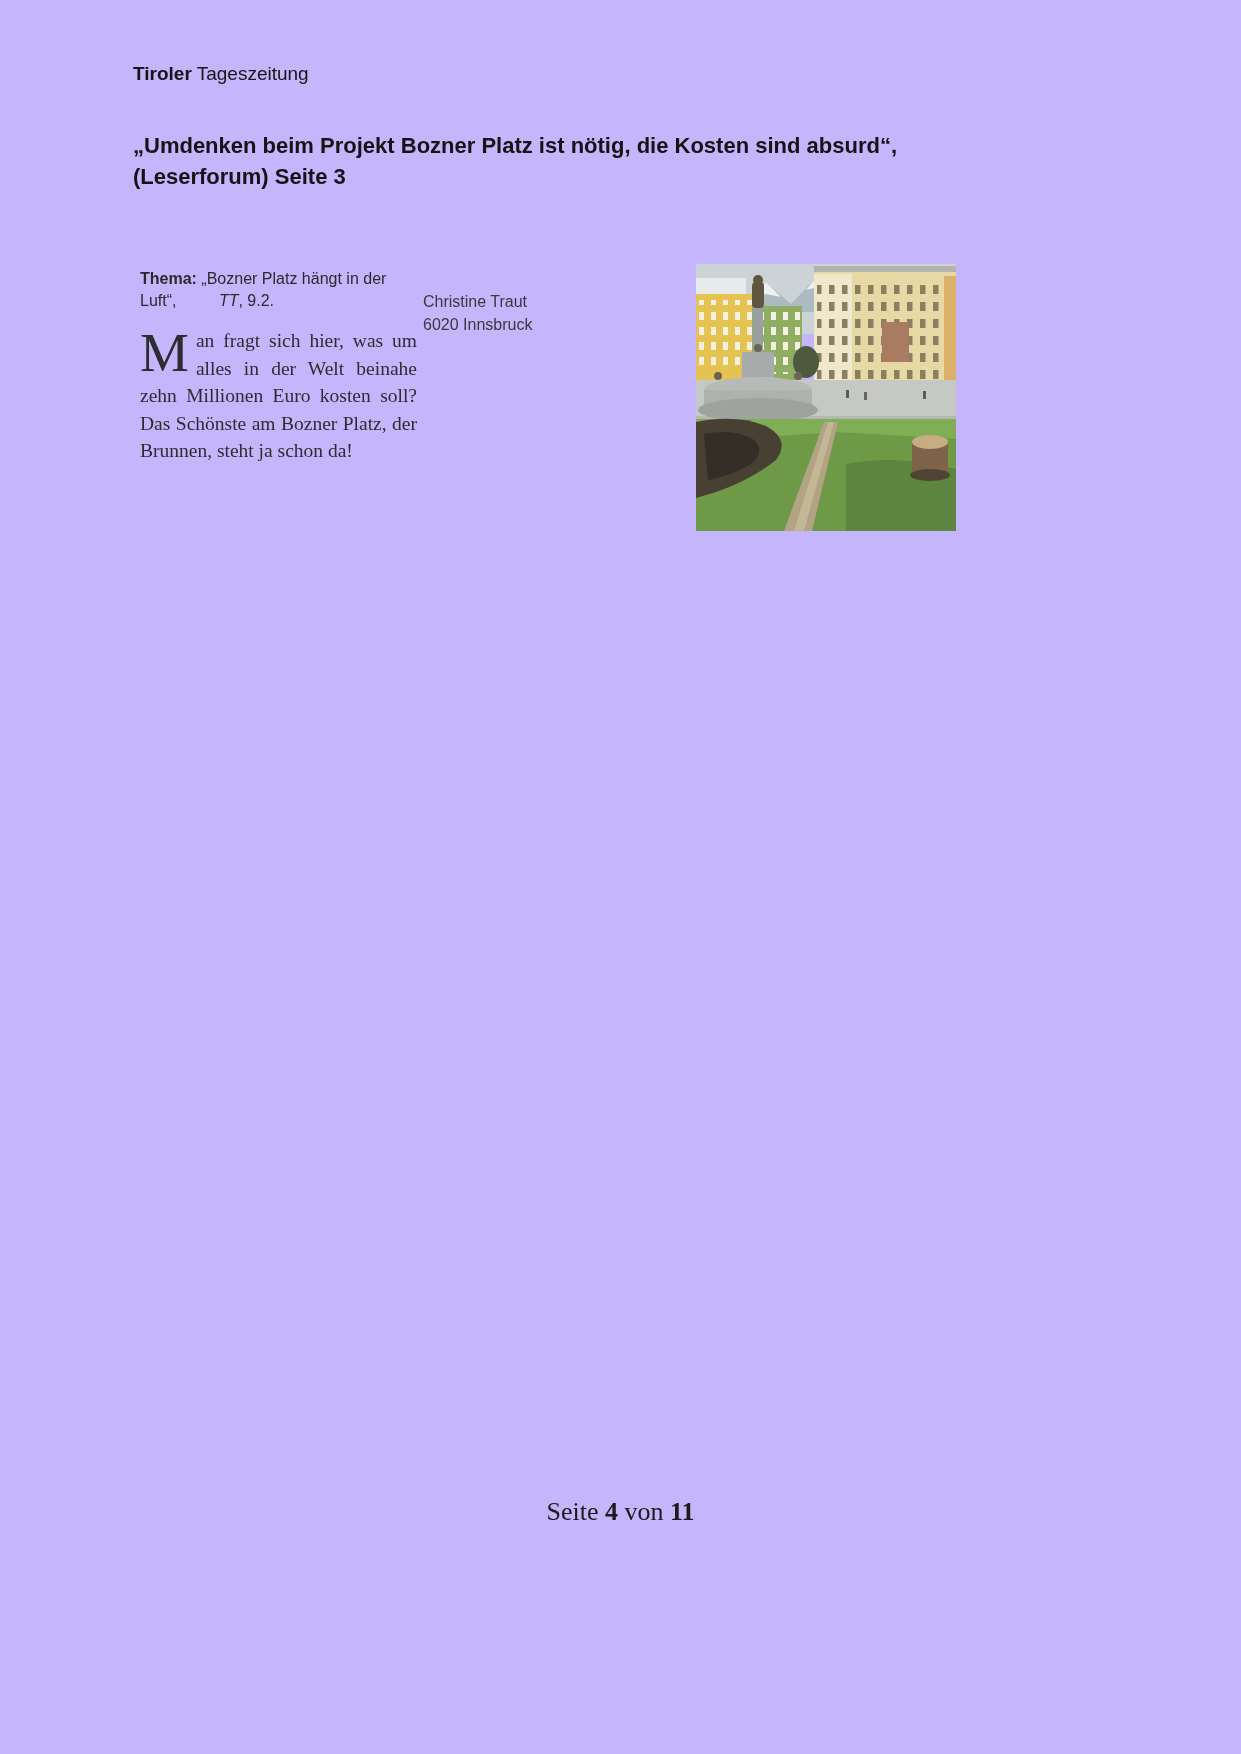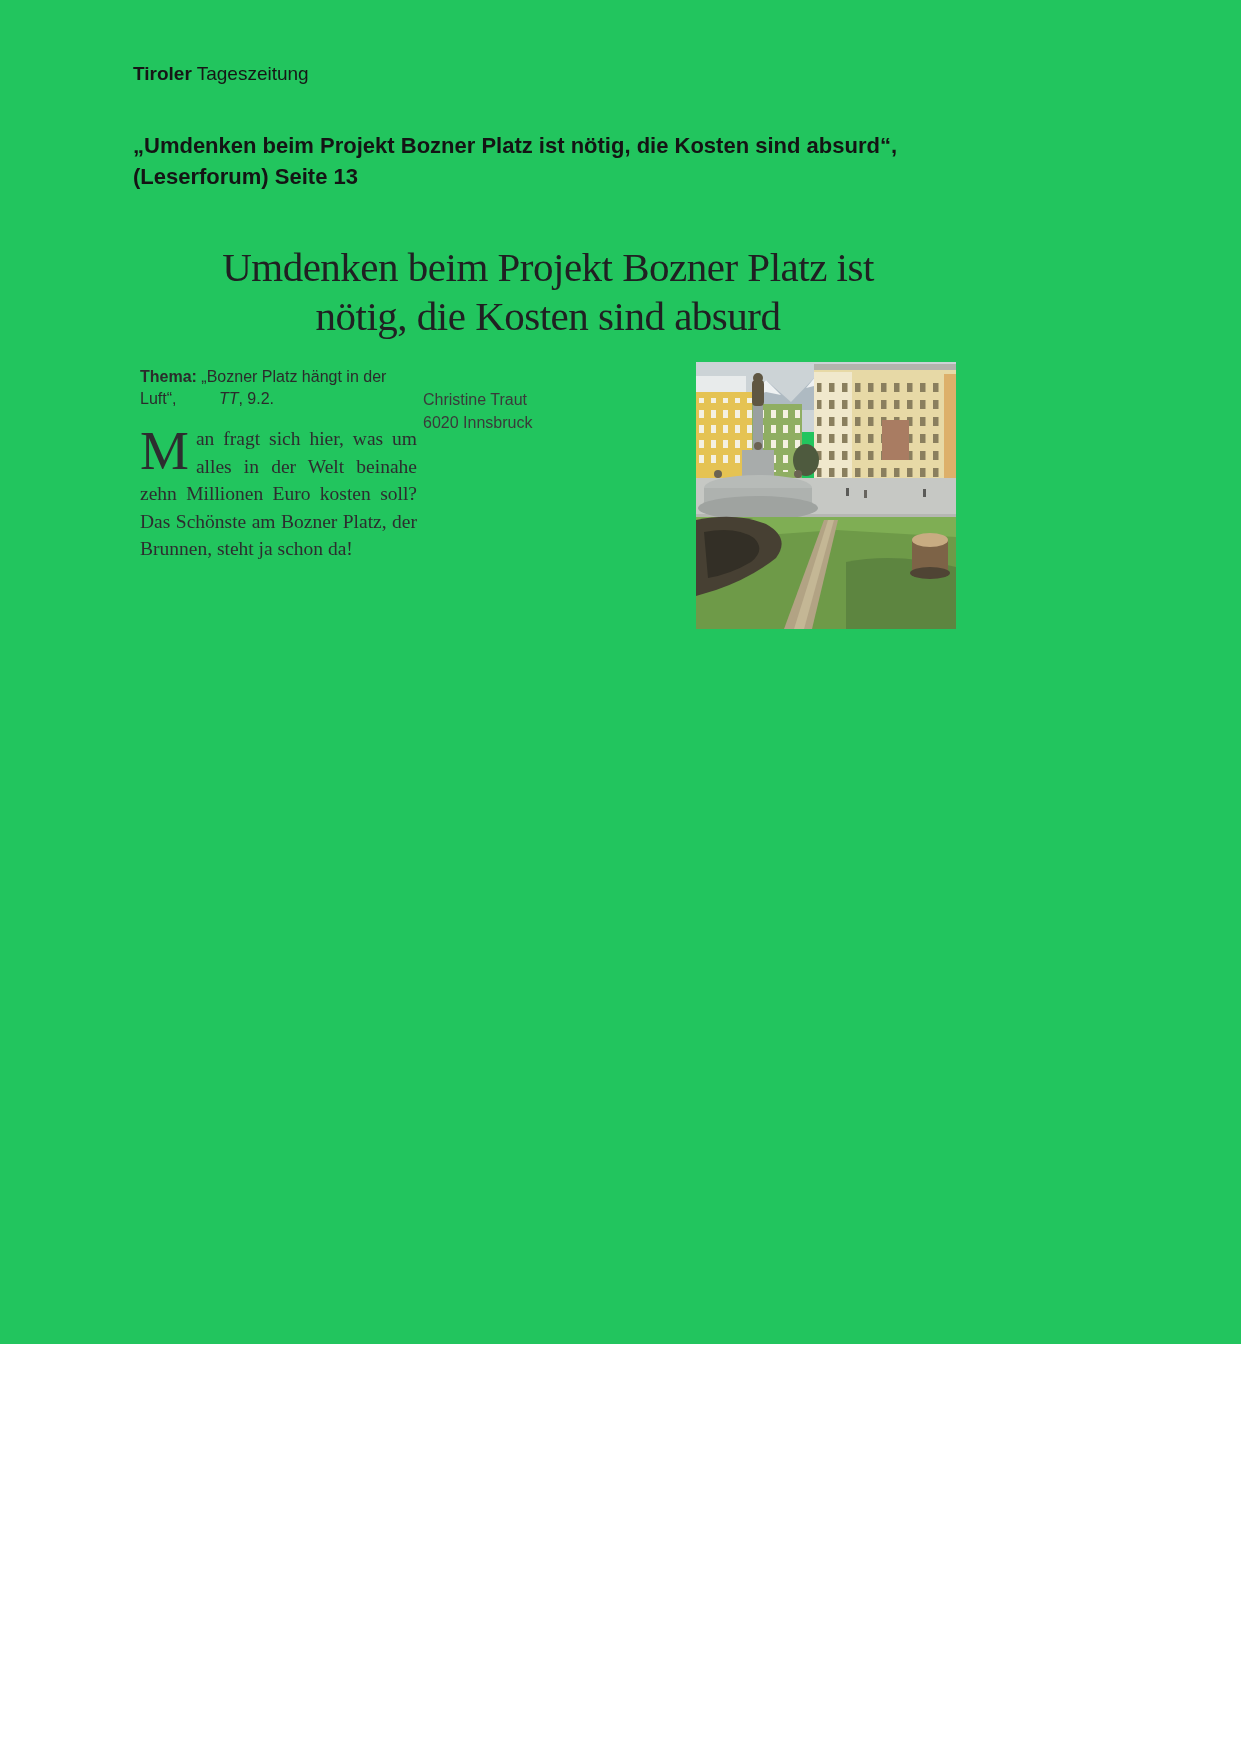--- a/index.html
+++ b/index.html
@@ -1,19 +1,19 @@
 <!DOCTYPE html>
 <html lang="de"><head>
 <meta charset="utf-8">
 <style>
   html,body{margin:0;padding:0;background:#ffffff;}
   #page{
     position:relative;
-    width:1241px;height:1344px;
-    background:#22c55e;
+    width:1241px;height:1754px;
+    background:#c4b5fd;
     font-family:"Liberation Sans", sans-serif;
     color:#1a1a1a;
     overflow:hidden;
   }
   
   .doc-header{
     position:absolute;left:133px;top:62px;
     font-size:19px;line-height:24px;color:#161616;
   }
   .doc-header .b{font-weight:bold;}
@@ -90,28 +90,24 @@
 </head>
 <body>
 
 <div id="page">
 
   <div class="doc-header">
     <span class="b">Tiroler</span>
     <span>Tageszeitung</span>
   </div>
 
-  <div class="intro">„Umdenken beim Projekt Bozner Platz ist nötig, die Kosten sind absurd“, (Leserforum) Seite 13</div>
+  <div class="intro">„Umdenken beim Projekt Bozner Platz ist nötig, die Kosten sind absurd“, (Leserforum) Seite 3</div>
 
   <div class="article">
 
-    <div class="headline">
-      <div>Umdenken beim Projekt Bozner Platz ist</div>
-      <div>nötig, die Kosten sind absurd</div>
-    </div>
 
     <div class="content">
 
       <div class="col1">
         <div class="thema">
           <span class="lbl">Thema:</span>
           <span>„Bozner Platz hängt in der Luft“,</span>
           <em>TT</em><span>, 9.2.</span>
         </div>
         <div class="bodytext">

